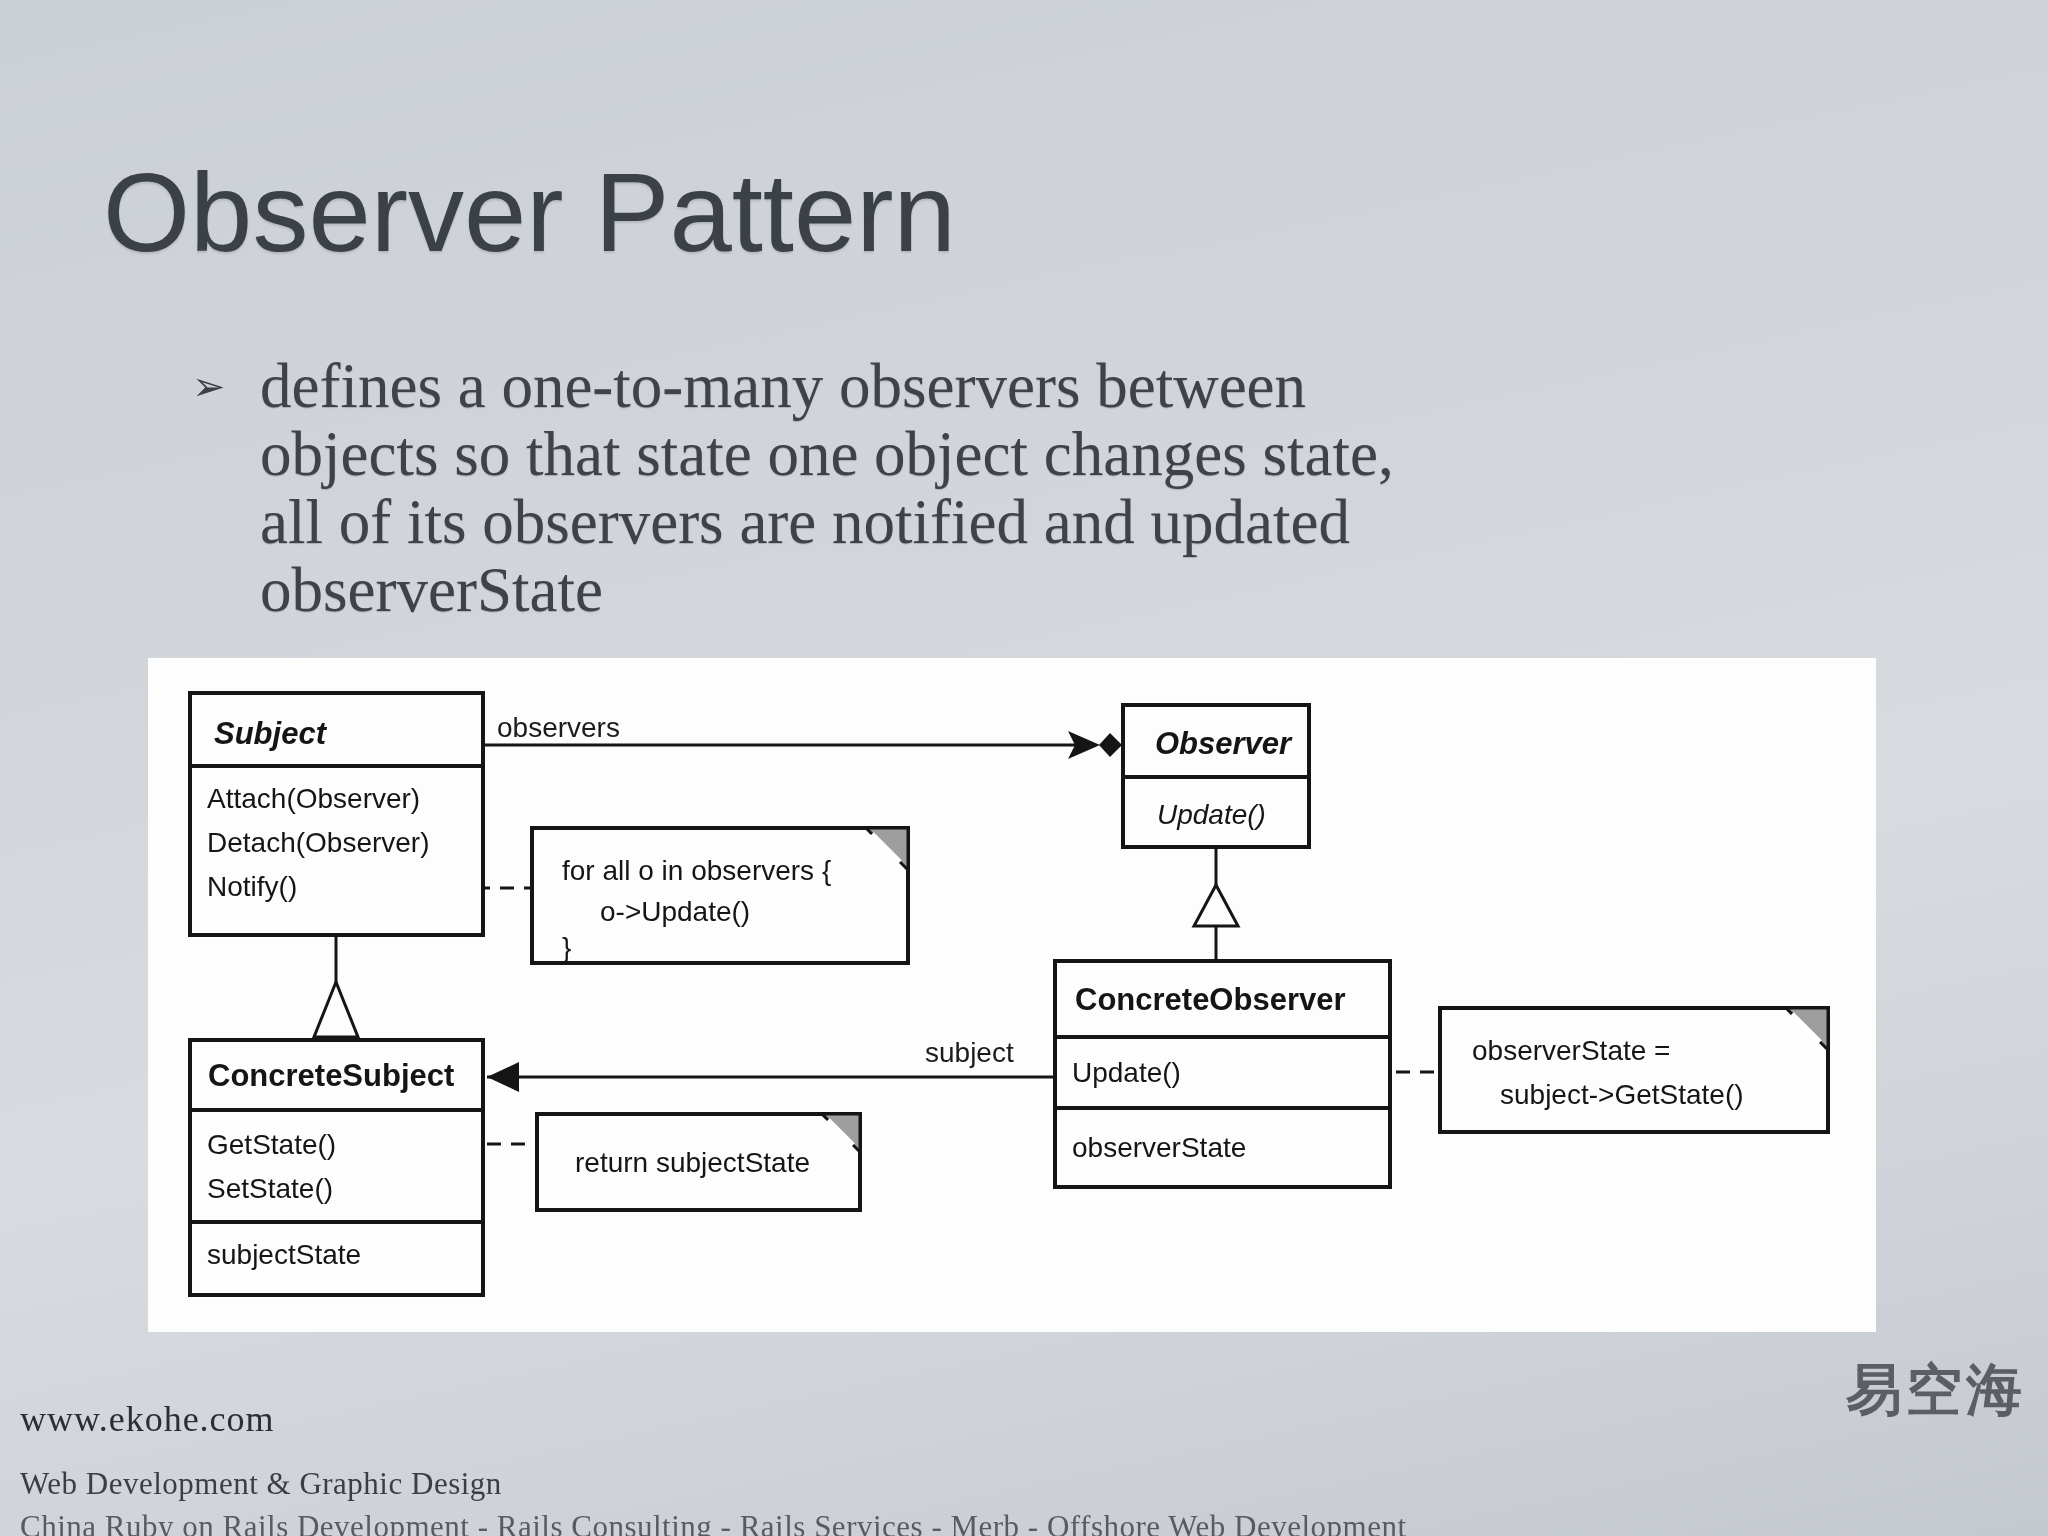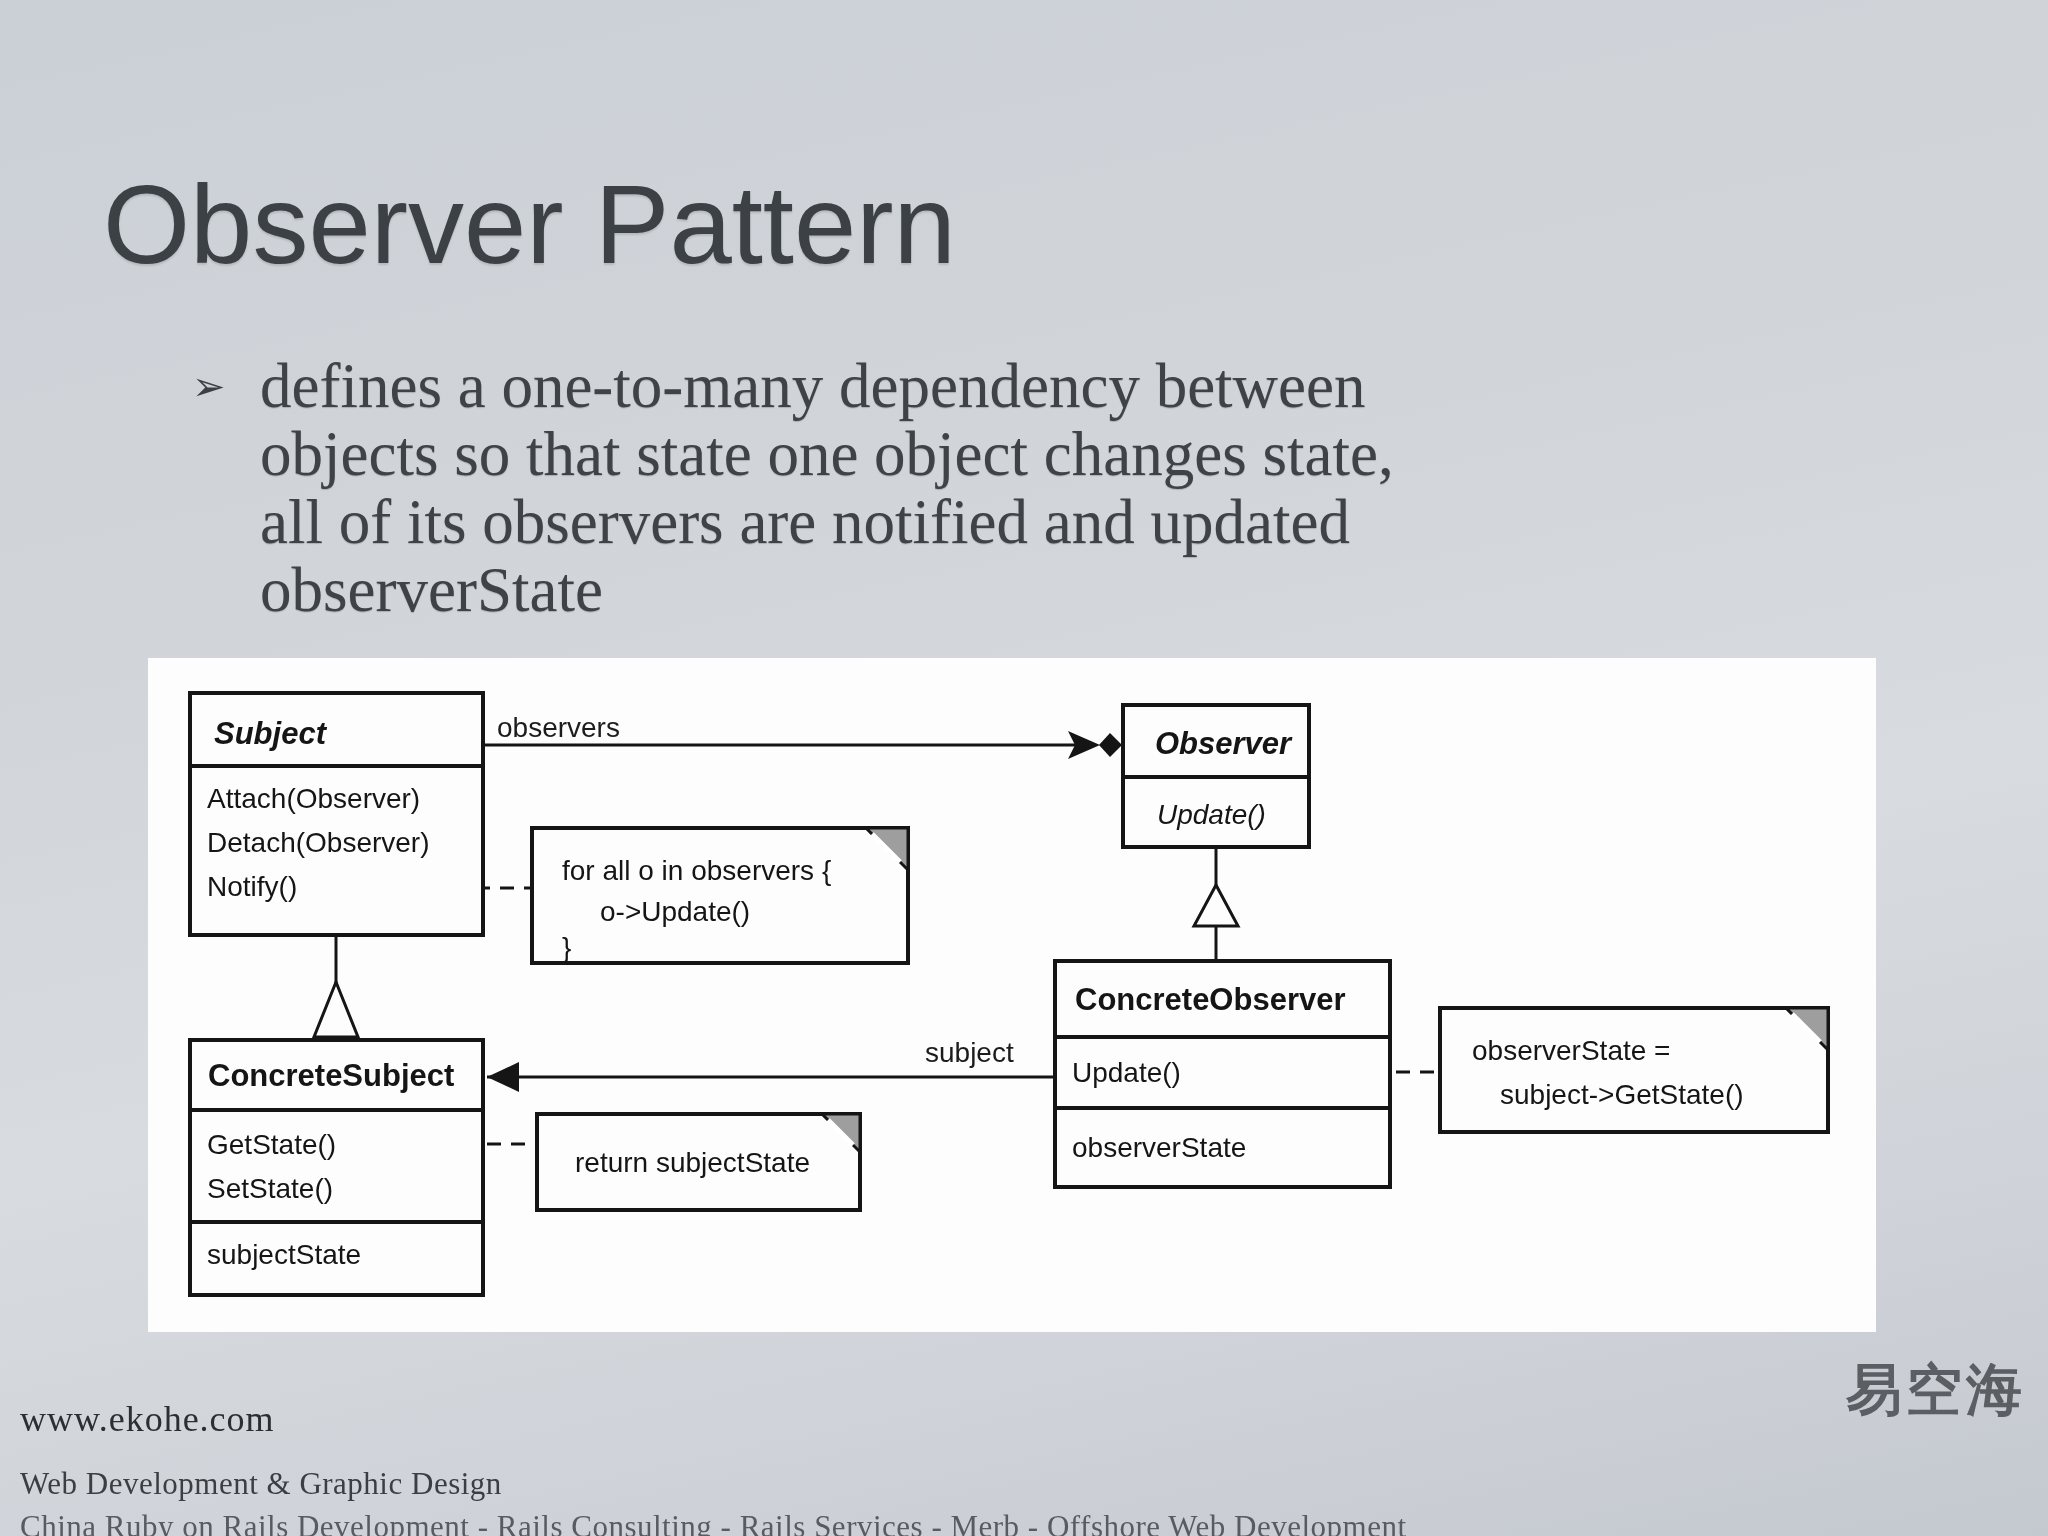--- a/index.html
+++ b/index.html
@@ -4,21 +4,21 @@
 <style>
   html,body{margin:0;padding:0;}
   .slide{
     position:relative;
     width:2048px;height:1536px;
     overflow:hidden;
     background:linear-gradient(168deg,#cbd0d6 0%,#d2d6db 38%,#d8dbdf 60%,#cfd3d9 82%,#c4c9cf 100%);
     font-family:"Liberation Sans",sans-serif;
   }
   .title{
-    position:absolute;left:103px;top:160px;
+    position:absolute;left:103px;top:148px;
     font-size:112px;font-weight:400;color:#3c4145;
     letter-spacing:0px;white-space:nowrap;
     text-shadow:0 2px 2px rgba(0,0,0,.12);
   }
   .bullet-block{
     position:absolute;left:192px;top:352px;width:1560px;
     display:flex;align-items:flex-start;
   }
   .bullet-glyph{
     font-size:40px;color:#3d4145;line-height:1;
@@ -71,21 +71,21 @@
 </head>
 <body>
 
 <div class="slide">
 
   <div class="title">Observer Pattern</div>
 
   <div class="bullet-block">
     <div class="bullet-glyph">➢</div>
     <div class="bullet-lines">
-      <div>defines a one-to-many dependency between</div>
+      <div>defines a one-to-many observers between</div>
       <div>objects so that state one object changes state,</div>
       <div>all of its observers are notified and updated</div>
       <div>observerState</div>
     </div>
   </div>
 
   <div class="diagram-panel">
     <svg viewBox="0 0 1728 674">
 
       <line x1="335" y1="87" x2="930" y2="87" stroke="#151515" stroke-width="3"></line>

